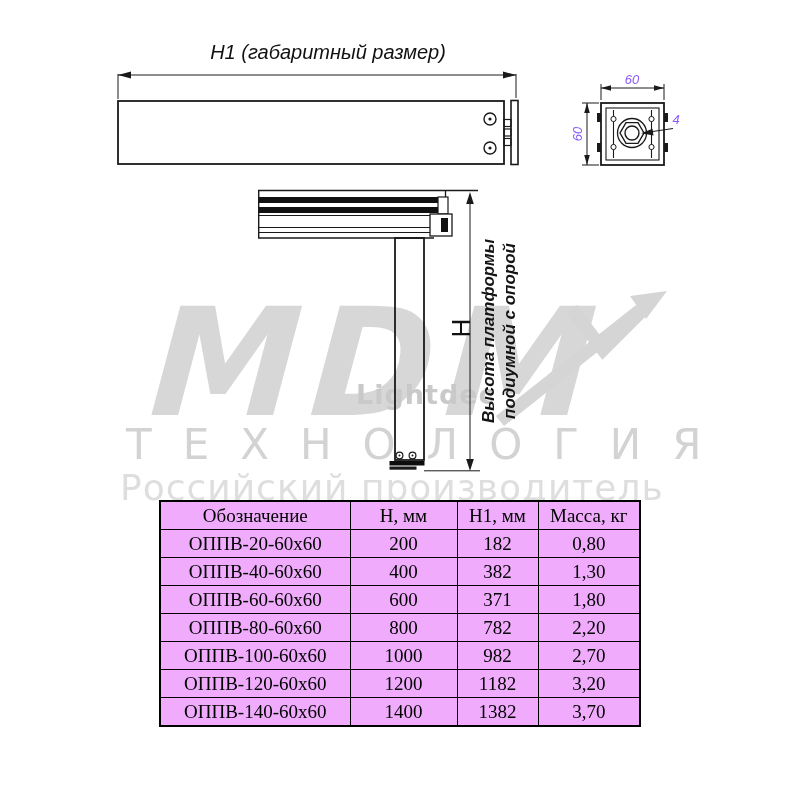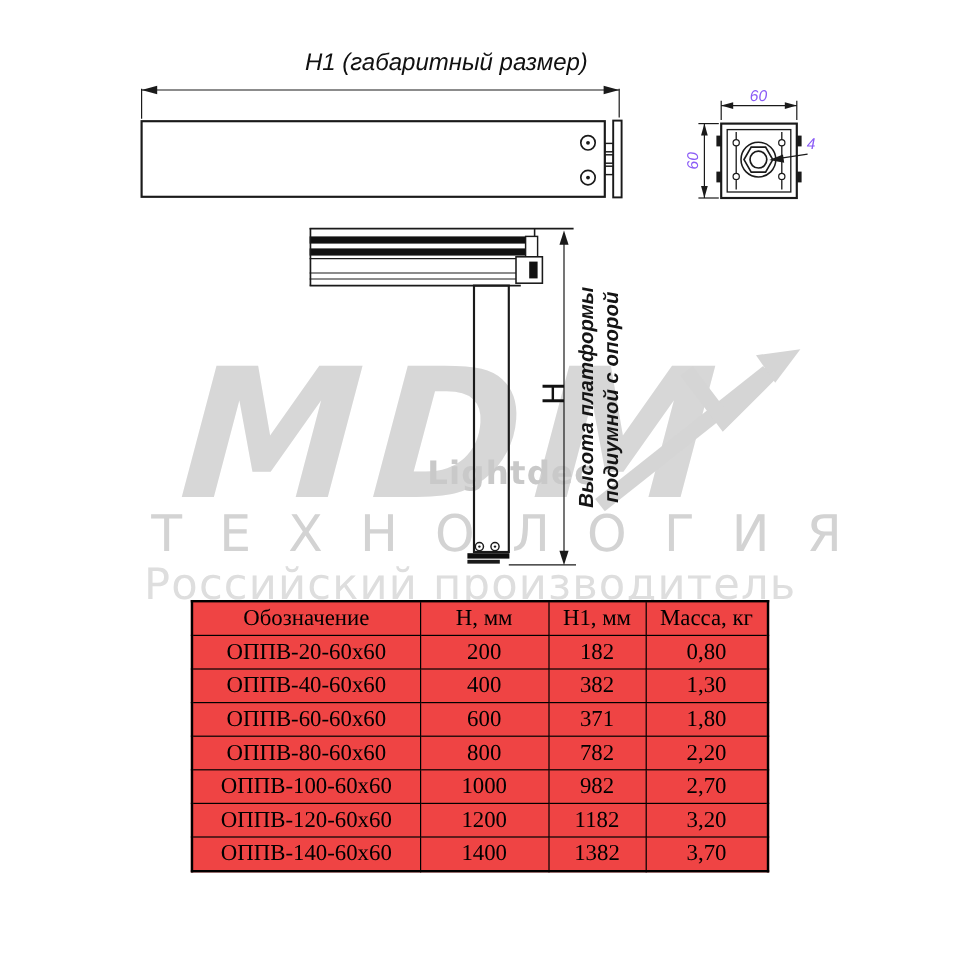--- a/index.html
+++ b/index.html
@@ -37,39 +37,39 @@
     color:#c9c9c9; line-height:1;
   }
 
   
   svg.drawing { position:absolute; left:0; top:0; z-index:2; pointer-events:none; }
 
   
   .lbl { position:absolute; z-index:3; line-height:1.1; }
   .page-title {
     left:208px; top:41px; width:240px; text-align:center;
-    font-style:italic; font-size:20px; color:#111;margin-left:44px;
+    font-style:italic; font-size:20px; color:#111;
   }
   .dim-sm { font-style:italic; font-size:13px; color:#8b5cf6; transform:translate(-50%,-50%); }
   .dim-sm.rot { transform:translate(-50%,-50%) rotate(-90deg); }
   .h-letter {
     left:461px; top:328px; font-size:26px; color:#111;
     transform:translate(-50%,-50%) rotate(-90deg);
   }
   .assembly-caption {
     left:499px; top:331px; width:280px; text-align:center;
     font-size:17px; font-weight:bold; font-style:italic; color:#141414;
     transform:translate(-50%,-50%) rotate(-90deg); line-height:21px;
     white-space:nowrap;
   }
 
   
   .spec-table-wrap { left:159px; top:500px; z-index:4; }
   table.spec {
-    border-collapse:collapse; background:#ef4444;
+    border-collapse:collapse; background:#f0abfc;
     border:2px solid #000;
     font-family:"Liberation Serif", serif; font-size:19px; color:#000;
   }
   table.spec th, table.spec td {
     border:1px solid #000; height:27px; text-align:center;
     font-weight:normal; padding:0 6px; line-height:27px; white-space:nowrap;
   }
 </style>
 </head>
 <body>

